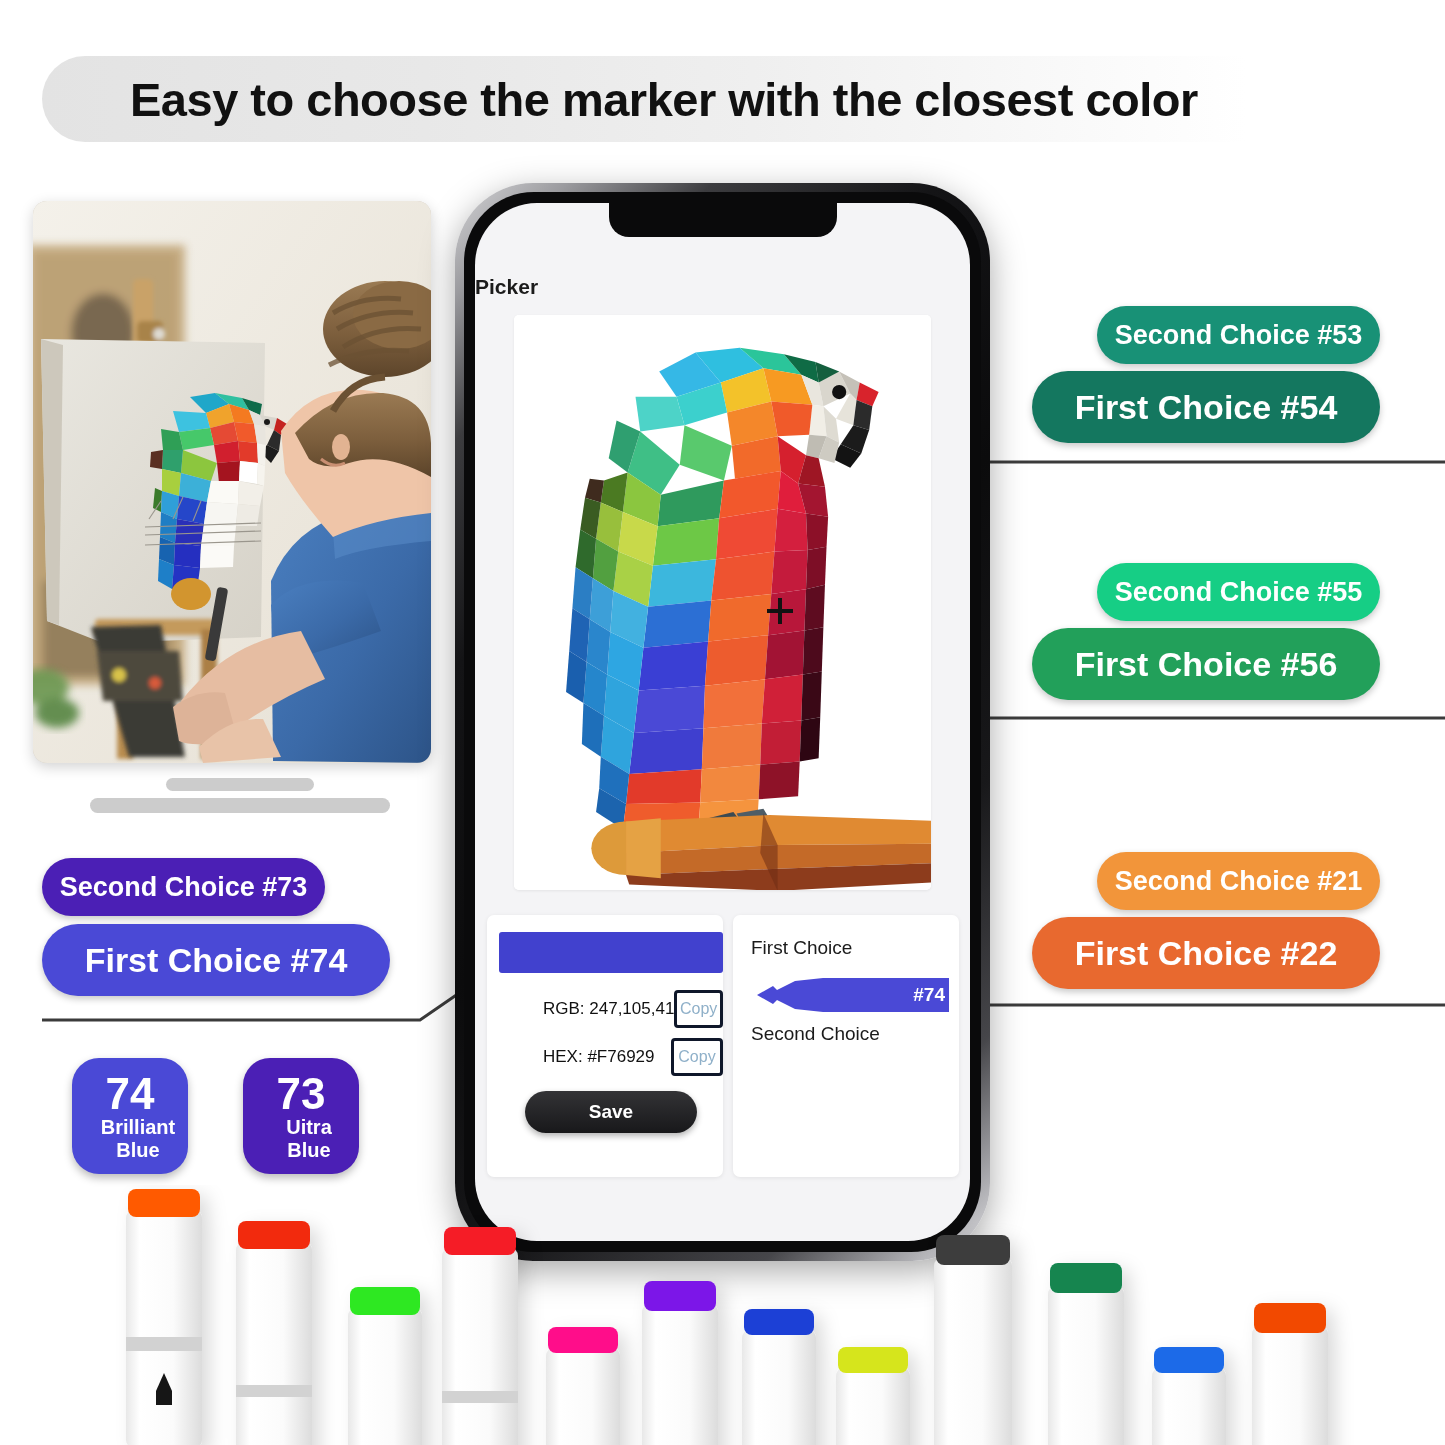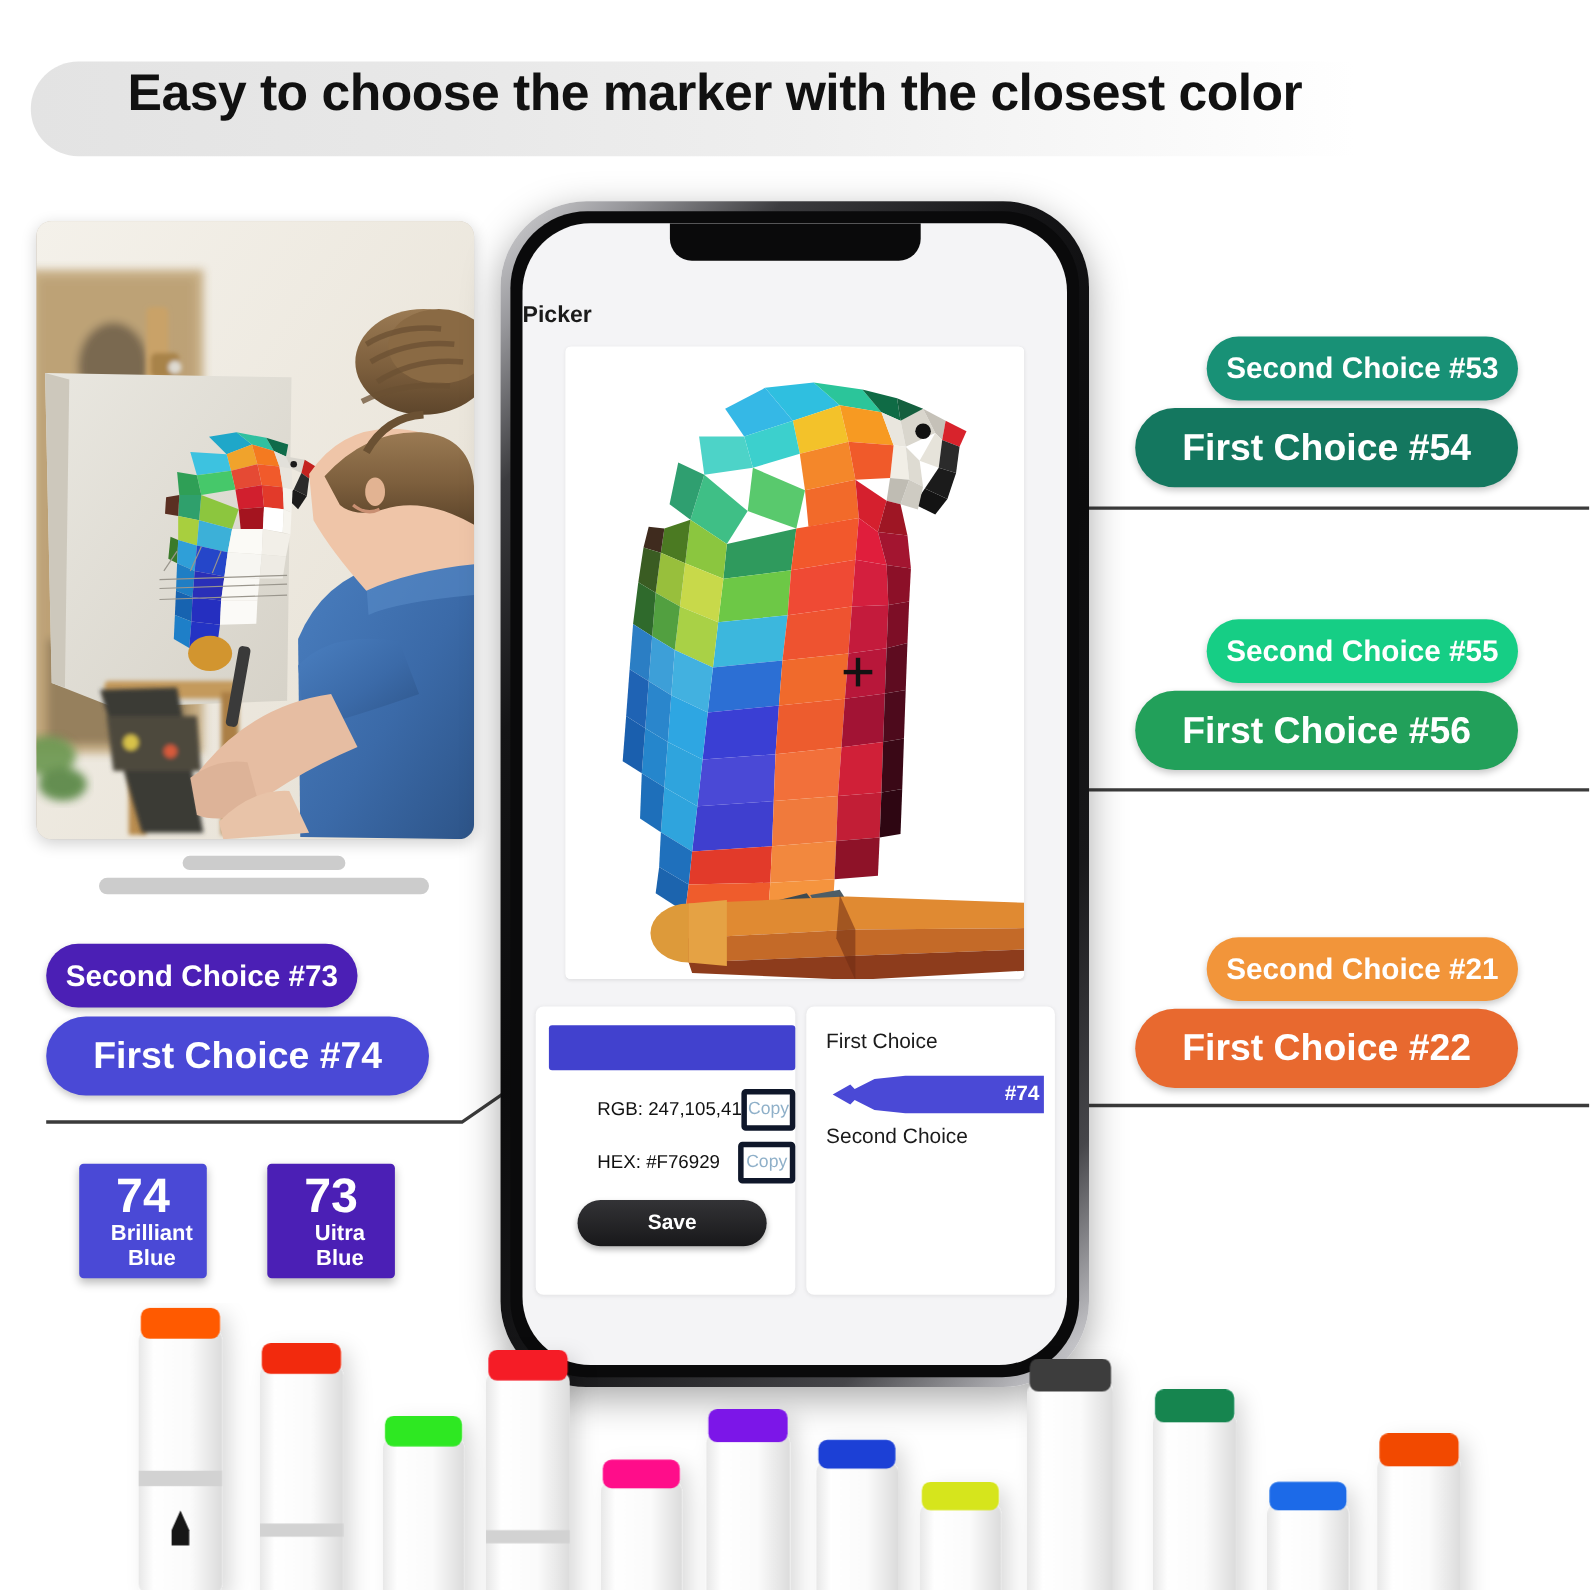--- a/index.html
+++ b/index.html
@@ -12,25 +12,25 @@
   }
   #stage {
     position: relative;
     width: 1445px; height: 1445px;
     background: #ffffff;
   }
 
   
   .header-pill {
     position: absolute;
-    left: 28px; top: 56px;
+    left: 42px; top: 56px;
     width: 1368px; height: 86px;
     border-radius: 43px;
     background: linear-gradient(to right, #e3e3e3 0%, #e8e8e8 28%, #efefef 52%, #f8f8f8 72%, #ffffff 88%);
-    display: flex; align-items: flex-start;
+    display: flex; align-items: center;
   }
   .header-title {
     margin-left: 88px;
     font-size: 47px;
     font-weight: bold;
     color: #111111;
     letter-spacing: -0.5px;
     white-space: nowrap;
   }
 
@@ -188,21 +188,21 @@
   .val-row.r2 { top: 123px; }
   .val-text {
     font-size: 17px;
     color: #111111;
     flex: 1;
     white-space: nowrap;
     margin-left: 44px;
   }
   .copy-btn {
     width: 52px; height: 38px;
-    border: 5px solid #0f172a;
+    border: 3px solid #0f172a;
     border-radius: 4px;
     background: #ffffff;
     color: #8fb0c9;
     font-size: 16px;
     font-family: "Liberation Sans", sans-serif;
     display: flex; align-items: center; justify-content: center;
     cursor: pointer;
   }
   .save-btn {
     position: absolute;
@@ -241,22 +241,22 @@
     right: 6px; top: 50%;
     transform: translateY(-50%);
     color: #ffffff;
     font-size: 19px;
     font-weight: bold;
   }
 
   
   .chip {
     position: absolute;
-    width: 116px; height: 104px;
-    border-radius: 4px;
+    width: 116px; height: 116px;
+    border-radius: 27px;
     display: flex; flex-direction: column;
     align-items: center; justify-content: center;
     color: #ffffff;
     box-shadow: 0 4px 9px rgba(0,0,0,0.27);
   }
   .chip .num {
     font-size: 44px; font-weight: bold; line-height: 0.98;
   }
   .chip .nm {
     font-size: 20px; font-weight: bold; line-height: 1.04;

